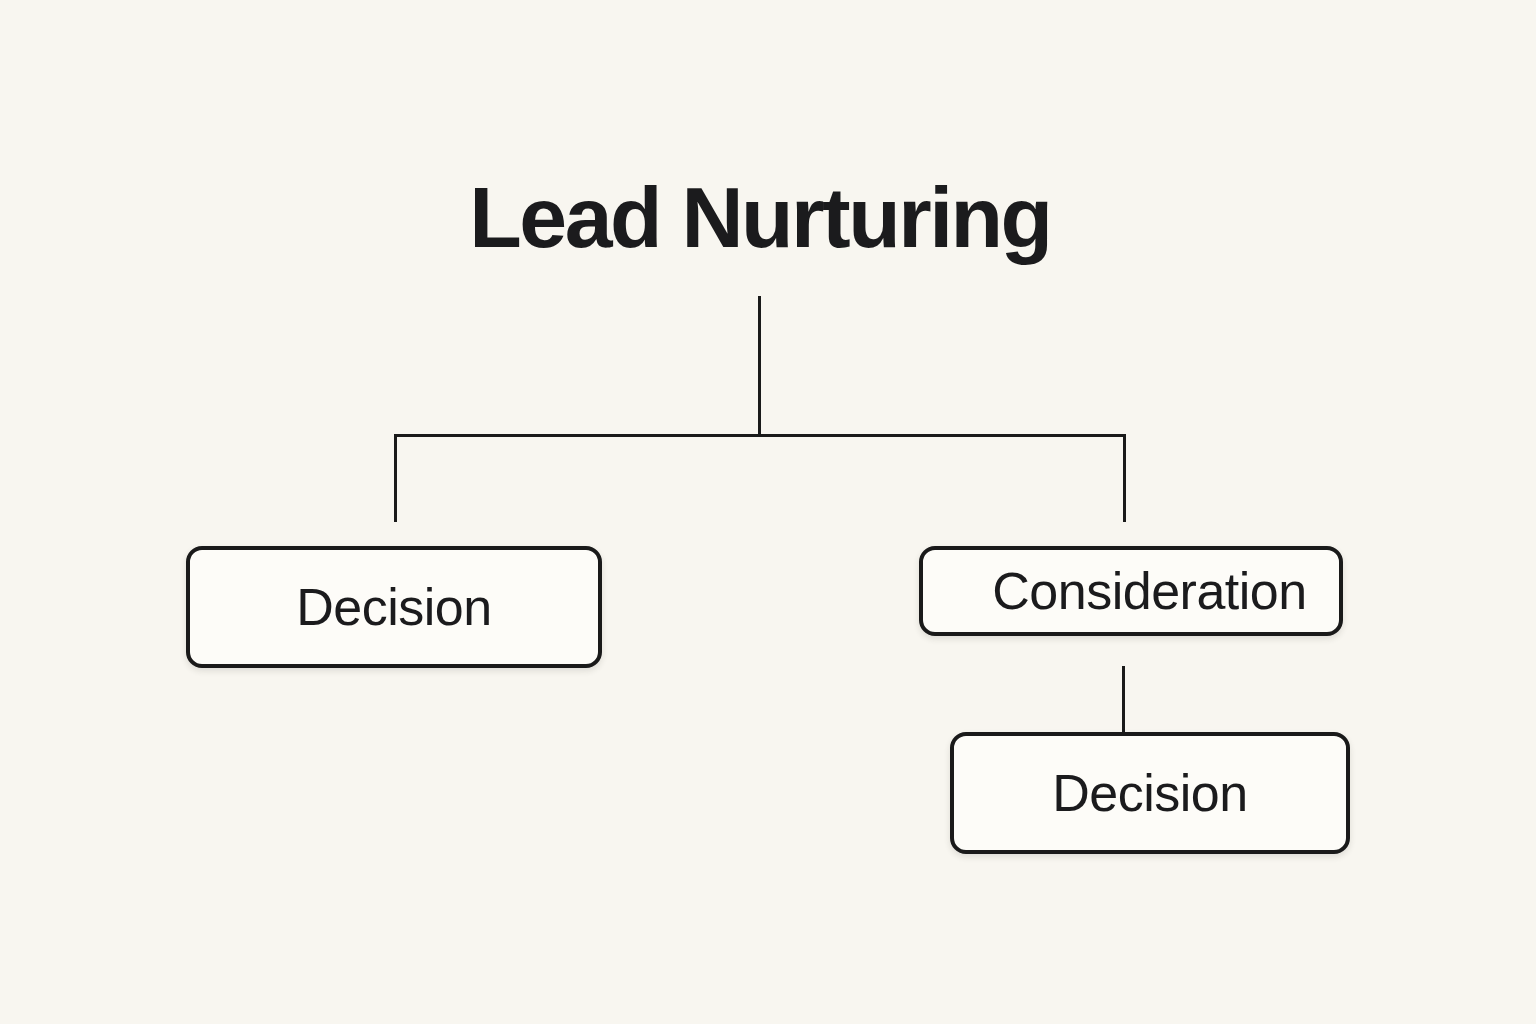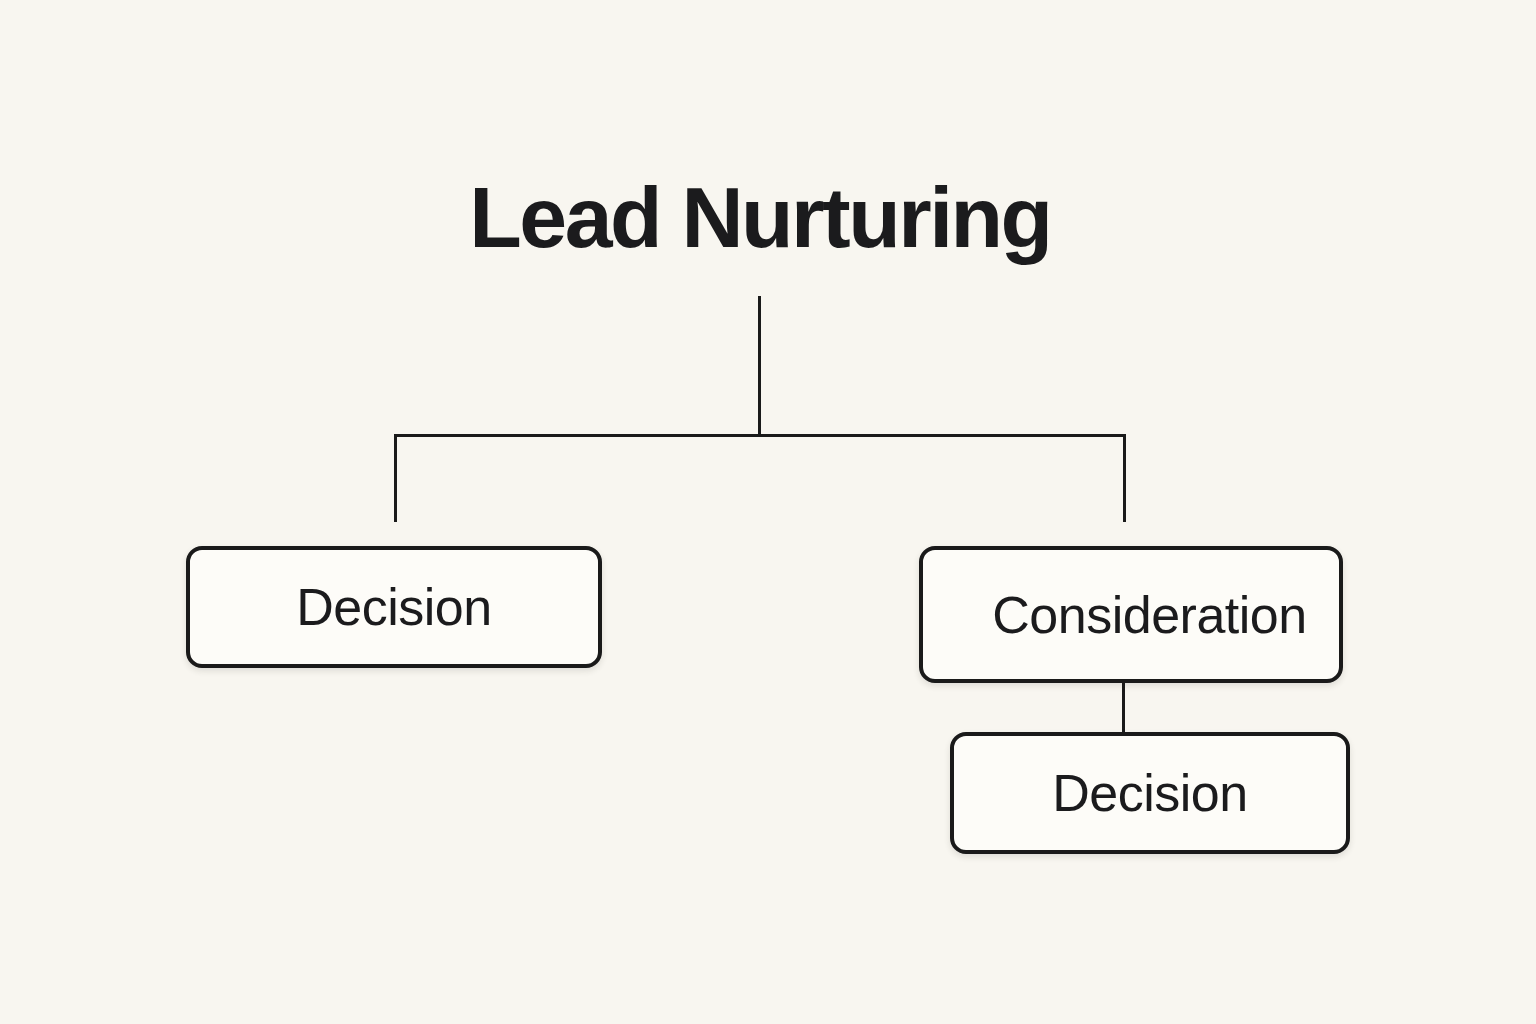--- a/index.html
+++ b/index.html
@@ -47,21 +47,21 @@
     background: var(--node-fill);
     border: 4px solid var(--node-border);
     border-radius: 16px;
     box-shadow: 0 3px 6px rgba(40, 38, 30, 0.12);
     font-size: 52px;
     font-weight: 400;
     color: var(--text);
     letter-spacing: -0.5px;
   }
   .node-awareness     { left: 186px; top: 546px; width: 416px; height: 122px; }
-  .node-consideration { left: 919px; top: 546px; width: 424px; height: 137px; padding-left: 37px; }
+  .node-consideration { left: 919px; top: 546px; width: 424px; height: 90px; padding-left: 37px; }
   .node-decision      { left: 950px; top: 732px; width: 400px; height: 122px; }
 </style>
 </head>
 <body>
 
 <div class="canvas">
 
   <div class="title">Lead Nurturing</div>
 
   <div class="line edge-title-trunk"></div>

